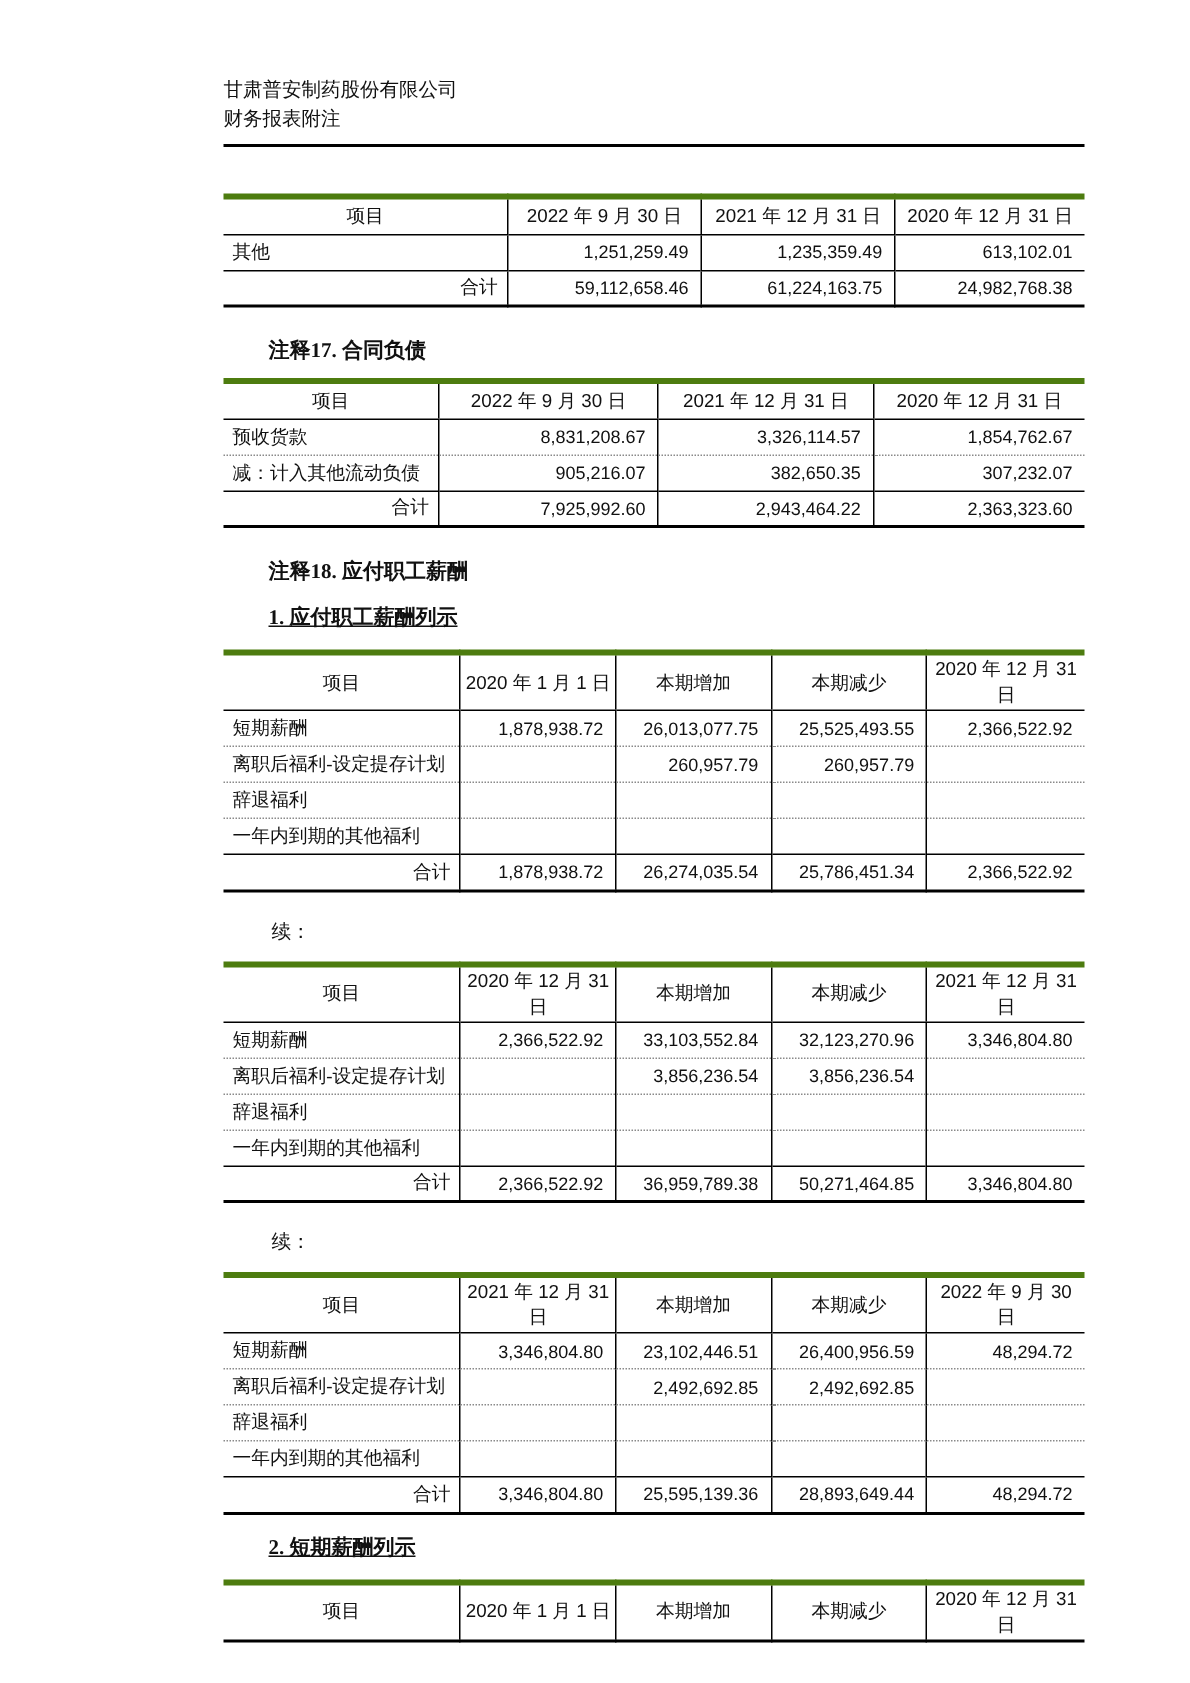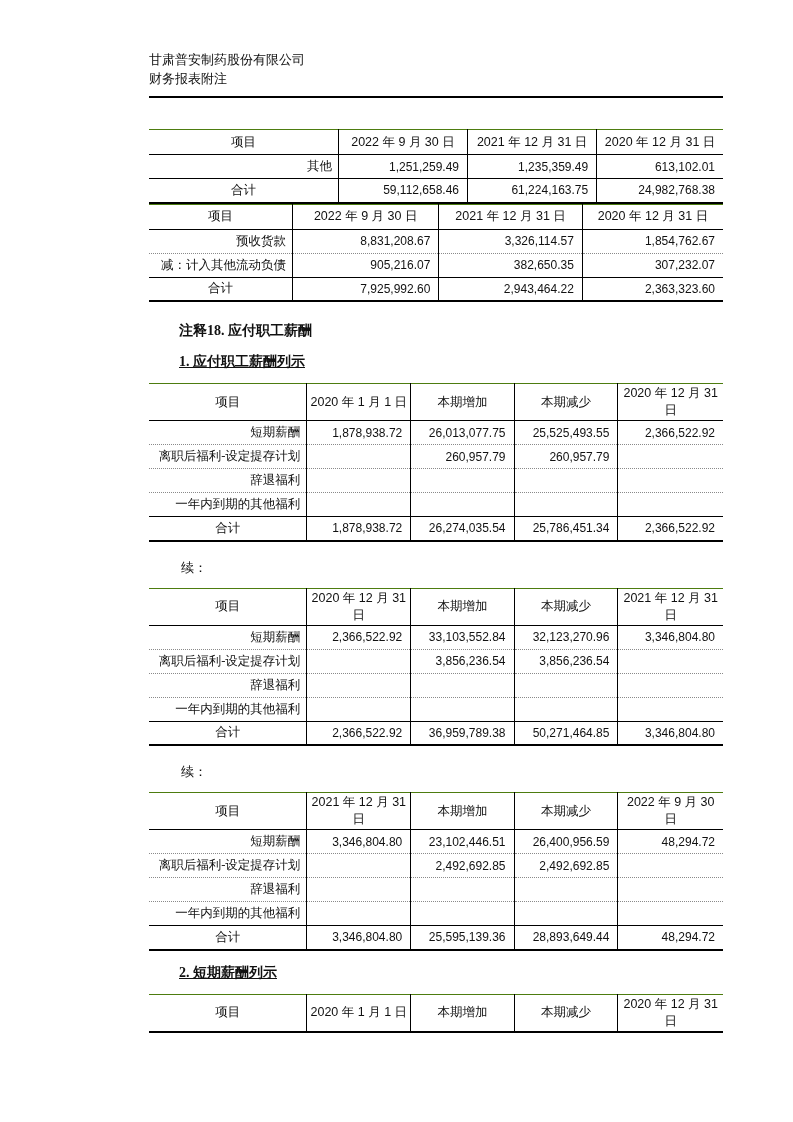--- a/index.html
+++ b/index.html
@@ -28,47 +28,47 @@
     text-decoration:underline;
   }
   .cont-label {
     font-size:13px;
     margin:17px 0 11px 32px;
   }
 
   table.fin {
     border-collapse:collapse; table-layout:fixed;
     width:574px;
-    border-top:1px solid #4d7c0f; border-bottom:2px solid #000;
+    border-top:4px solid #4d7c0f; border-bottom:2px solid #000;
     margin:0;
   }
   table.fin.first { margin-top:31px; }
   .fin th {
     font-weight:normal; text-align:center;
     font-family:"Liberation Sans","DejaVu Sans",sans-serif;
     font-size:12.5px;
     height:25px; padding:1px 2px;
     border-bottom:1.5px solid #000;
     box-sizing:border-box;
   }
   .fin th + th, .fin td + td { border-left:1px solid #000; }
   .fin td {
     height:24px; box-sizing:border-box;
     padding:1px 6px;
     font-size:12.5px;
   }
   .fin tr + tr td { border-top:1px dotted #8a8a8a; }
   .fin tr.total-row td { border-top:1px solid #000; }
-  .fin td.label { text-align:right; }
+  .fin td.label { text-align:left; }
   .fin td.num {
     text-align:right; padding-right:8px;
     font-family:"Liberation Sans","DejaVu Sans",sans-serif;
     font-size:12px;
   }
-  .fin td.total-label { text-align:center;margin-top:12px; }
+  .fin td.total-label { text-align:right;margin-top:12px; }
 </style>
 </head>
 <body>
 
 <div class="page">
   <div class="content">
 
     <div class="doc-header">
       <div>甘肃普安制药股份有限公司</div>
       <div>财务报表附注</div>
@@ -99,20 +99,21 @@
           </tr>
           <tr class="total-row">
             <td class="label total-label">合计</td>
             <td class="num">59,112,658.46</td>
             <td class="num">61,224,163.75</td>
             <td class="num">24,982,768.38</td>
           </tr>
         </tbody>
       </table>
 
+    <div class="note-heading">注释17. 合同负债</div>
 
     <table class="fin">
         <colgroup>
           <col style="width: 25%;">
           <col style="width: 25.5%;">
           <col style="width: 25%;">
           <col style="width: 24.5%;">
         </colgroup>
         <thead>
           <tr>

